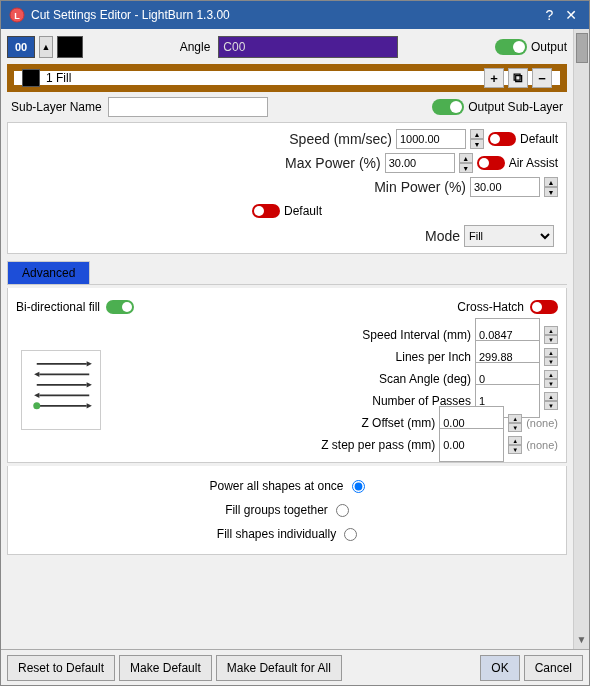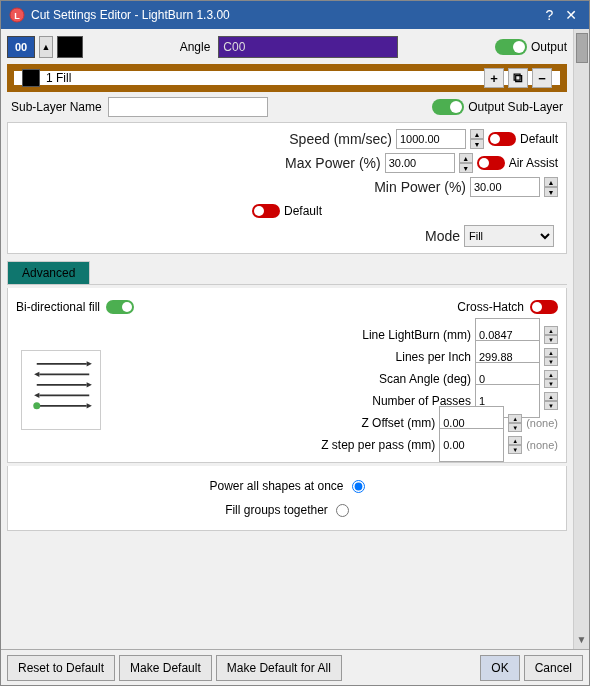--- a/index.html
+++ b/index.html
@@ -285,21 +285,21 @@
     .tabs-row {
       display: flex;
       gap: 0;
       border-bottom: 1px solid #ccc;
       margin-top: 4px;
     }
     .tab {
       padding: 4px 14px;
       border: 1px solid #ccc;
       border-bottom: none;
-      background: #0f766e;
+      background: #1d4ed8;
       cursor: pointer;
       font-size: 12px;
     }
     .tab.active {
       background: white;
       border-bottom: 1px solid white;
       margin-bottom: -1px;
     }
 
     .fill-section {
@@ -584,21 +584,21 @@
                 <polygon points="62,55 68,58 62,61" fill="#333"></polygon>
 
                 <circle cx="5" cy="58" r="4" fill="#4CAF50"></circle>
               </svg>
             </div>
           </div>
 
           <div class="fill-right-params">
 
             <div class="fill-param-row">
-              <span class="fill-param-label">Line LightBurn (mm)</span>
+              <span class="fill-param-label">Speed Interval (mm)</span>
               <input class="fill-param-input" type="text" value="0.0847" style="">
               <div class="fill-spin-btns">
                 <button class="fill-spin-btn">▲</button>
                 <button class="fill-spin-btn">▼</button>
               </div>
             </div>
 
             <div class="fill-param-row">
               <span class="fill-param-label">Lines per Inch</span>
               <input class="fill-param-input" type="text" value="299.88" style="">
@@ -651,20 +651,24 @@
 
       <div class="radio-section">
         <div class="radio-row">
           <span class="radio-label">Power all shapes at once</span>
           <input type="radio" name="fill-mode" checked="" style="">
         </div>
         <div class="radio-row">
           <span class="radio-label">Fill groups together</span>
           <input type="radio" name="fill-mode" style="">
         </div>
+        <div class="radio-row">
+          <span class="radio-label">Fill shapes individually</span>
+          <input type="radio" name="fill-mode" style="">
+        </div>
       </div>
 
       <div class="spacer"></div>
 
     </div>
 
     <div class="scroll-area">
       <div class="scroll-thumb"></div>
       <div style="margin-top:auto; margin-bottom:4px; font-size:10px; color:#666;">▼</div>
     </div>

